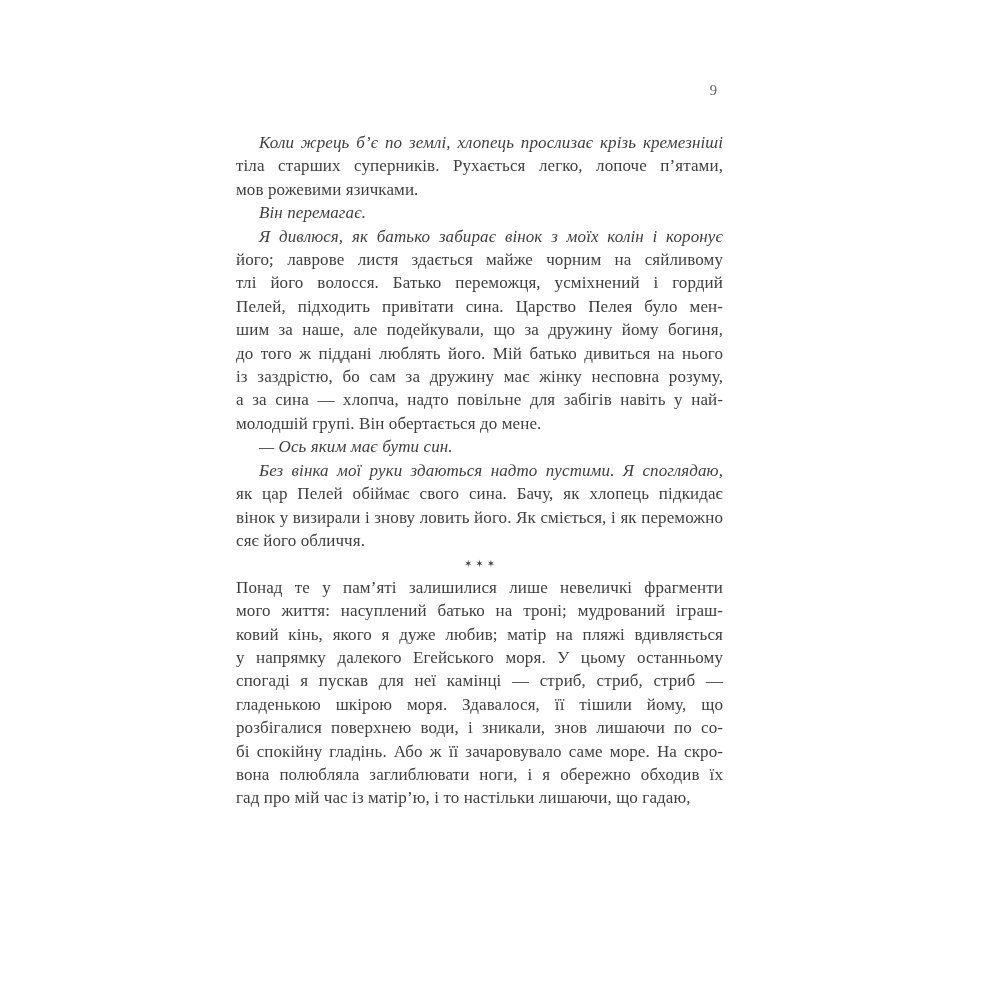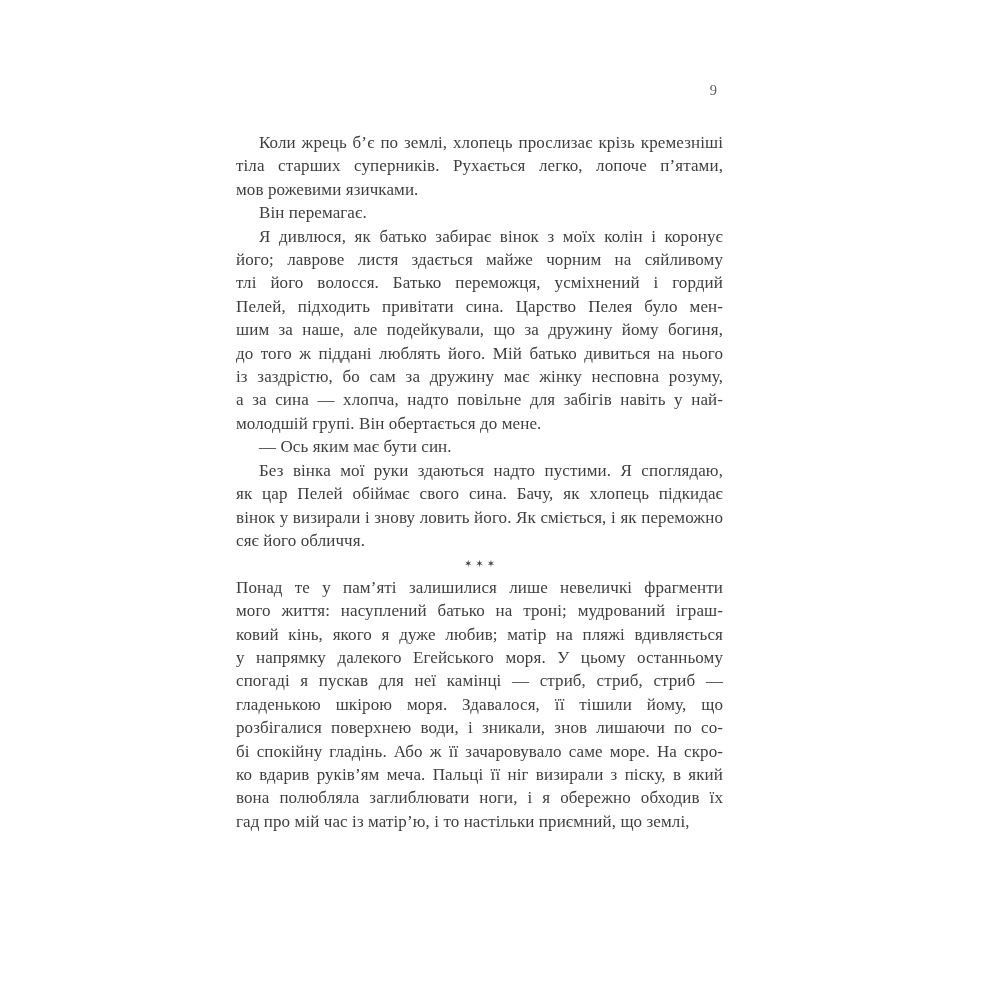--- a/index.html
+++ b/index.html
@@ -43,20 +43,21 @@
   .para { margin: 0; }
   .line {
     text-align: justify;
     text-align-last: justify;
   }
   .line.last {
     text-align-last: auto;
   }
   .para.indent .line:first-child {
     padding-left: 23px;
+    font-style: italic;
   }
   .sep {
     text-align: center;
     line-height: 23.4px;
     font-size: 10px;
     letter-spacing: 3px;
     padding-left: 3px; 
     color: #3a3a3a;
   }
   .it { }
@@ -98,18 +99,17 @@
       <div class="sep">✶✶✶</div>
       <div class="para">
         <div class="line">Понад те у пам’яті залишилися лише невеличкі фрагменти</div>
         <div class="line">мого життя: насуплений батько на троні; мудрований іграш-</div>
         <div class="line">ковий кінь, якого я дуже любив; матір на пляжі вдивляється</div>
         <div class="line">у напрямку далекого Егейського моря. У цьому останньому</div>
         <div class="line"><span class="">спогаді я пускав для неї камінці — </span><span class="it">стриб, стриб, стриб</span><span class=""> —</span></div>
         <div class="line">гладенькою шкірою моря. Здавалося, її тішили йому, що</div>
         <div class="line">розбігалися поверхнею води, і зникали, знов лишаючи по со-</div>
         <div class="line">бі спокійну гладінь. Або ж її зачаровувало саме море. На скро-</div>
-        <div class="line">ко вдарив руків’ям меча. Пальці її ніг визирали з піску, в який</div>
         <div class="line">вона полюбляла заглиблювати ноги, і я обережно обходив їх</div>
-        <div class="line last">гад про мій час із матір’ю, і то настільки приємний, що землі,</div>
+        <div class="line last">гад про мій час із матір’ю, і то настільки лишаючи, що гадаю,</div>
       </div>
     </div>
 </div>
 
 </body></html>

